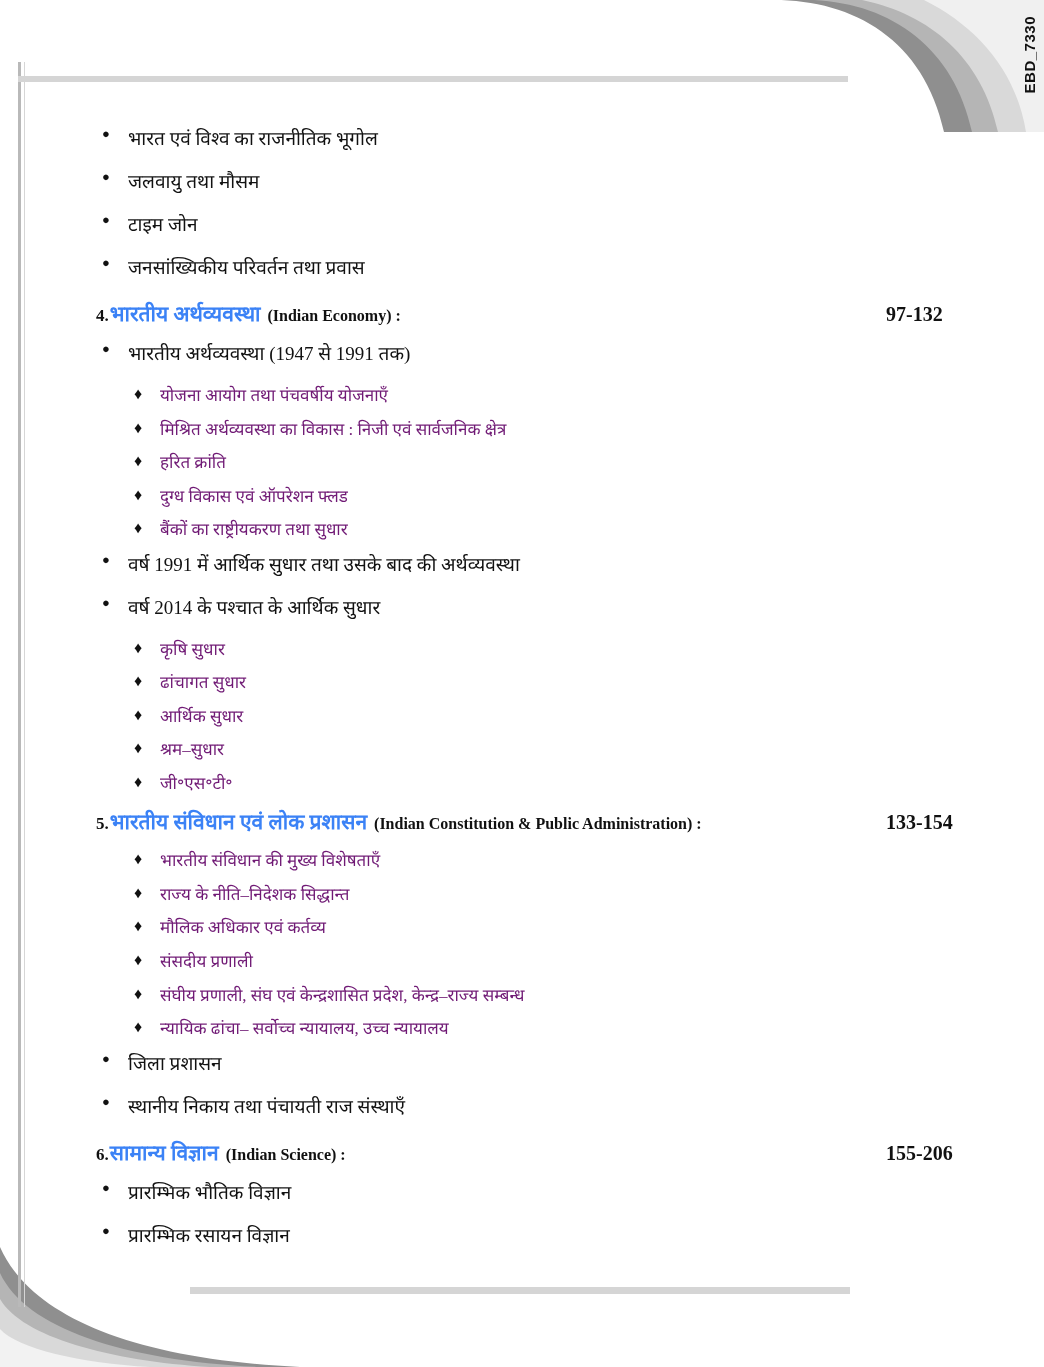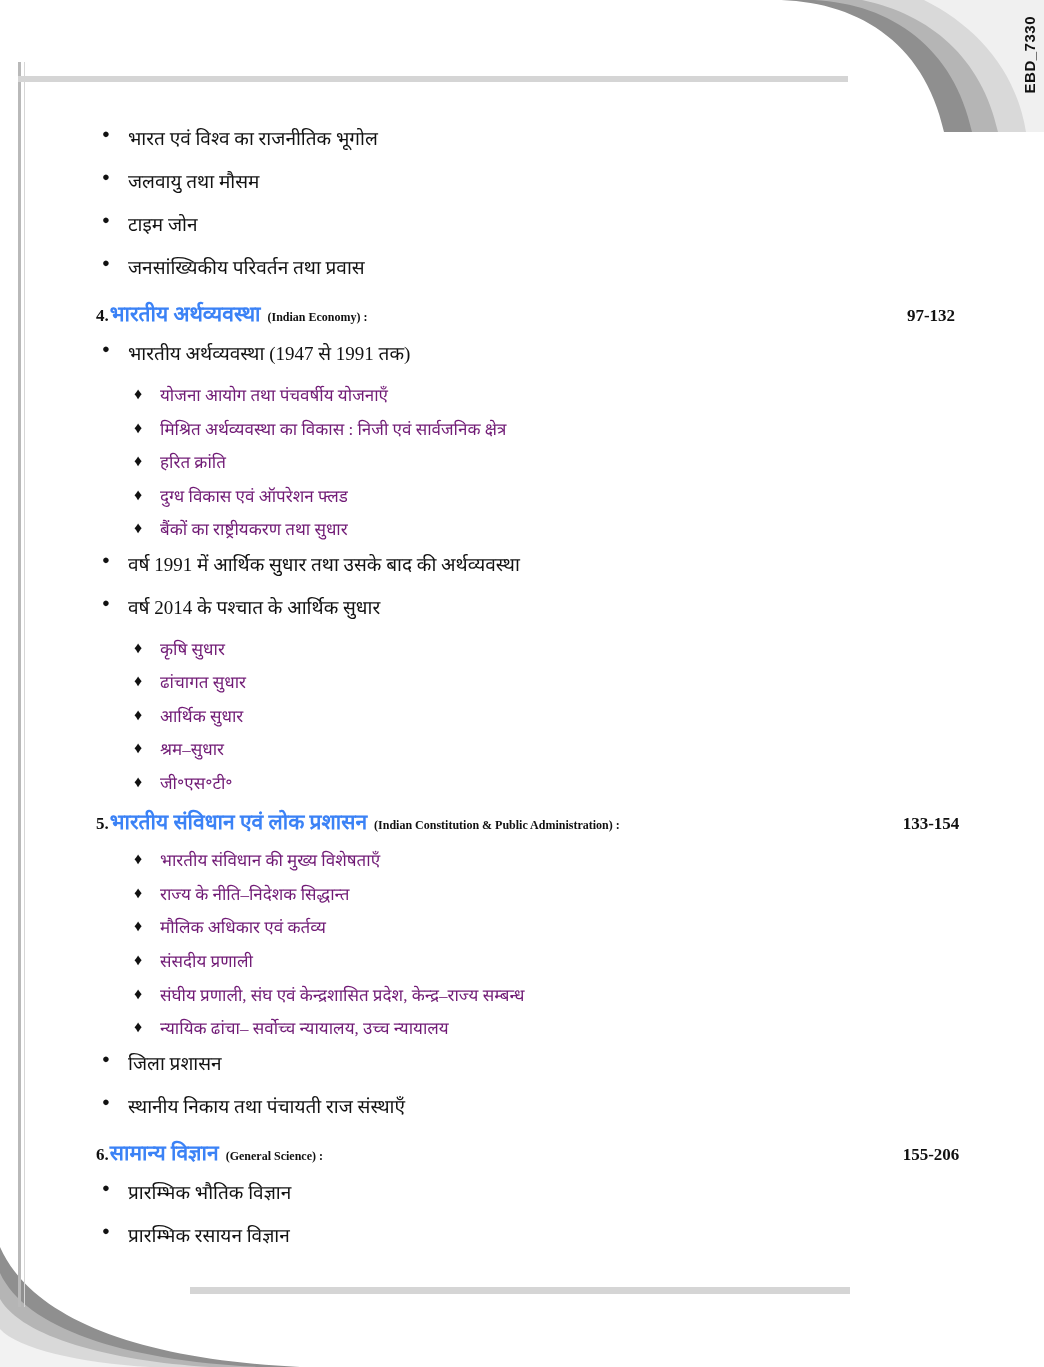--- a/index.html
+++ b/index.html
@@ -161,32 +161,32 @@
     color: #111;
   }
   .chapter-hi {
     font-size: 21px;
     font-weight: 700;
     color: #3b82f6;
     margin-left: 1px;
     text-align: right;
   }
   .chapter-en {
-    font-size: 12px;
+    font-size: 16px;
     font-weight: 700;
     color: #111;
     margin-left: 7px;
   }
   .chapter-pages {
     flex: 0 0 auto;
     font-family: "Liberation Serif", serif;
-    font-size: 17px;
-    font-weight: 700;
-    color: #111;
-    text-align: center;
+    font-size: 20px;
+    font-weight: 700;
+    color: #111;
+    text-align: left;
     width: 90px;
   }
 </style>
 </head>
 <body>
 
 <div class="page">
 
   <div class="tr-swoosh">
     <svg width="420" height="132" viewBox="0 0 420 132" xmlns="http://www.w3.org/2000/svg">
@@ -258,21 +258,21 @@
       <li class="sub-item">मौलिक अधिकार एवं कर्तव्य</li>
       <li class="sub-item">संसदीय प्रणाली</li>
       <li class="sub-item">संघीय प्रणाली, संघ एवं केन्द्रशासित प्रदेश, केन्द्र–राज्य सम्बन्ध</li>
       <li class="sub-item">न्यायिक ढांचा– सर्वोच्च न्यायालय, उच्च न्यायालय</li>
       <li class="bullet-item">जिला प्रशासन</li>
       <li class="bullet-item">स्थानीय निकाय तथा पंचायती राज संस्थाएँ</li>
     </ul>
 
     <div class="chapter-row">
       <div class="chapter-main">
-        <span class="chapter-num">6.</span><span class="chapter-hi">सामान्य विज्ञान</span><span class="chapter-en">(General Science) :</span>
+        <span class="chapter-num">6.</span><span class="chapter-hi">सामान्य विज्ञान</span><span class="chapter-en">(Indian Science) :</span>
       </div>
       <div class="chapter-pages">155-206</div>
     </div>
 
     <ul class="lvl1">
       <li class="bullet-item">प्रारम्भिक भौतिक विज्ञान</li>
       <li class="bullet-item">प्रारम्भिक रसायन विज्ञान</li>
     </ul>
 
   </div>

